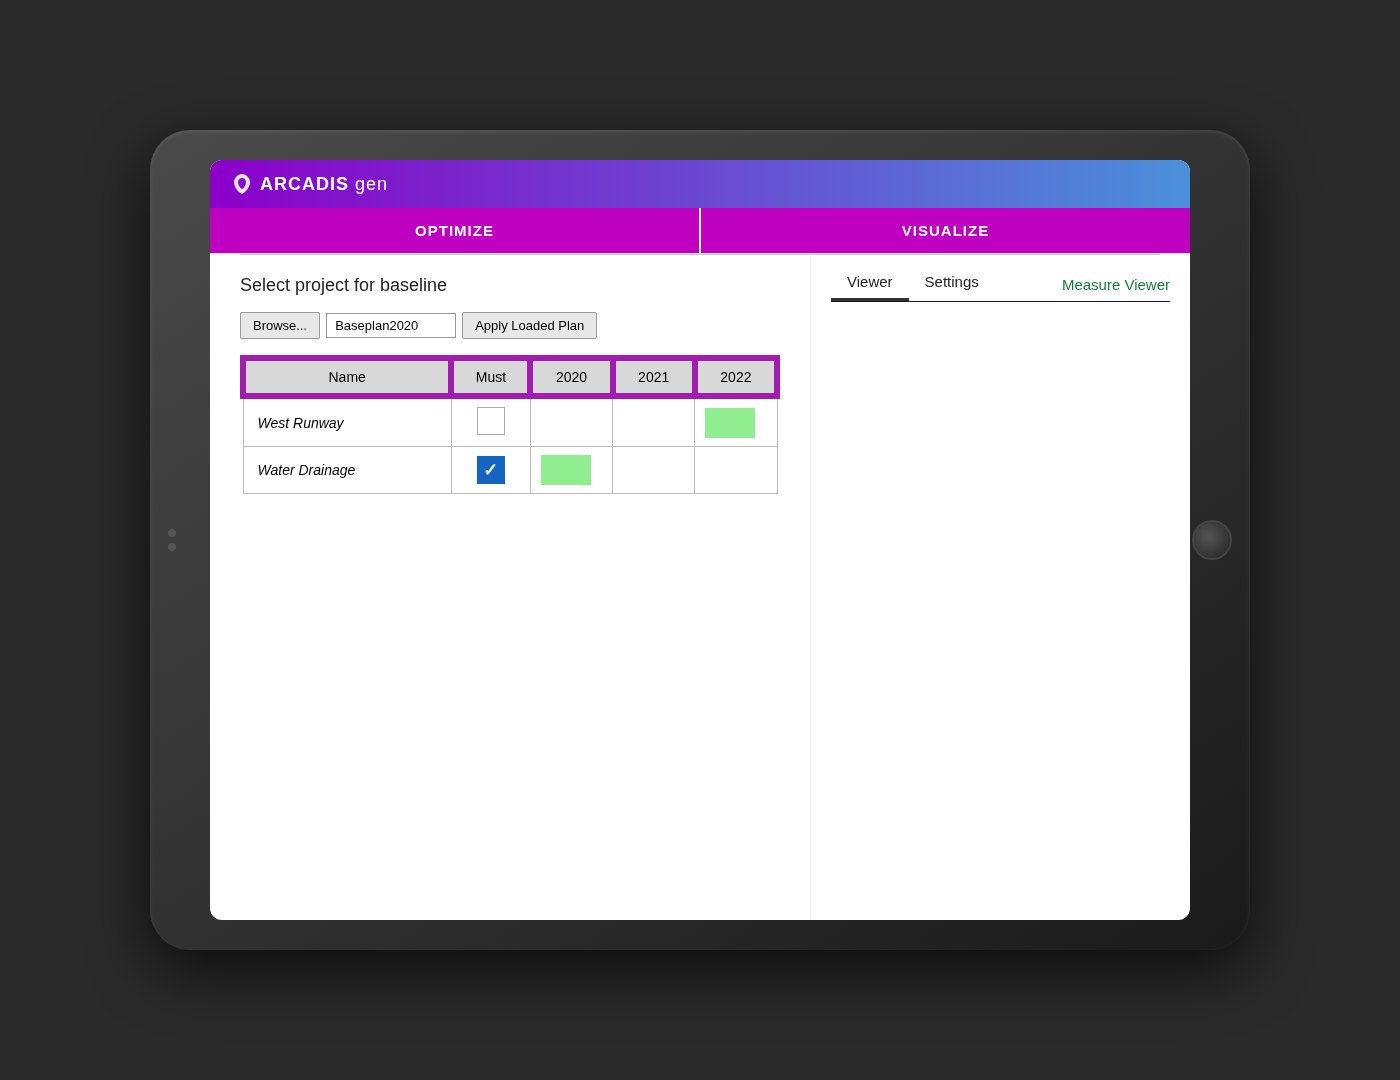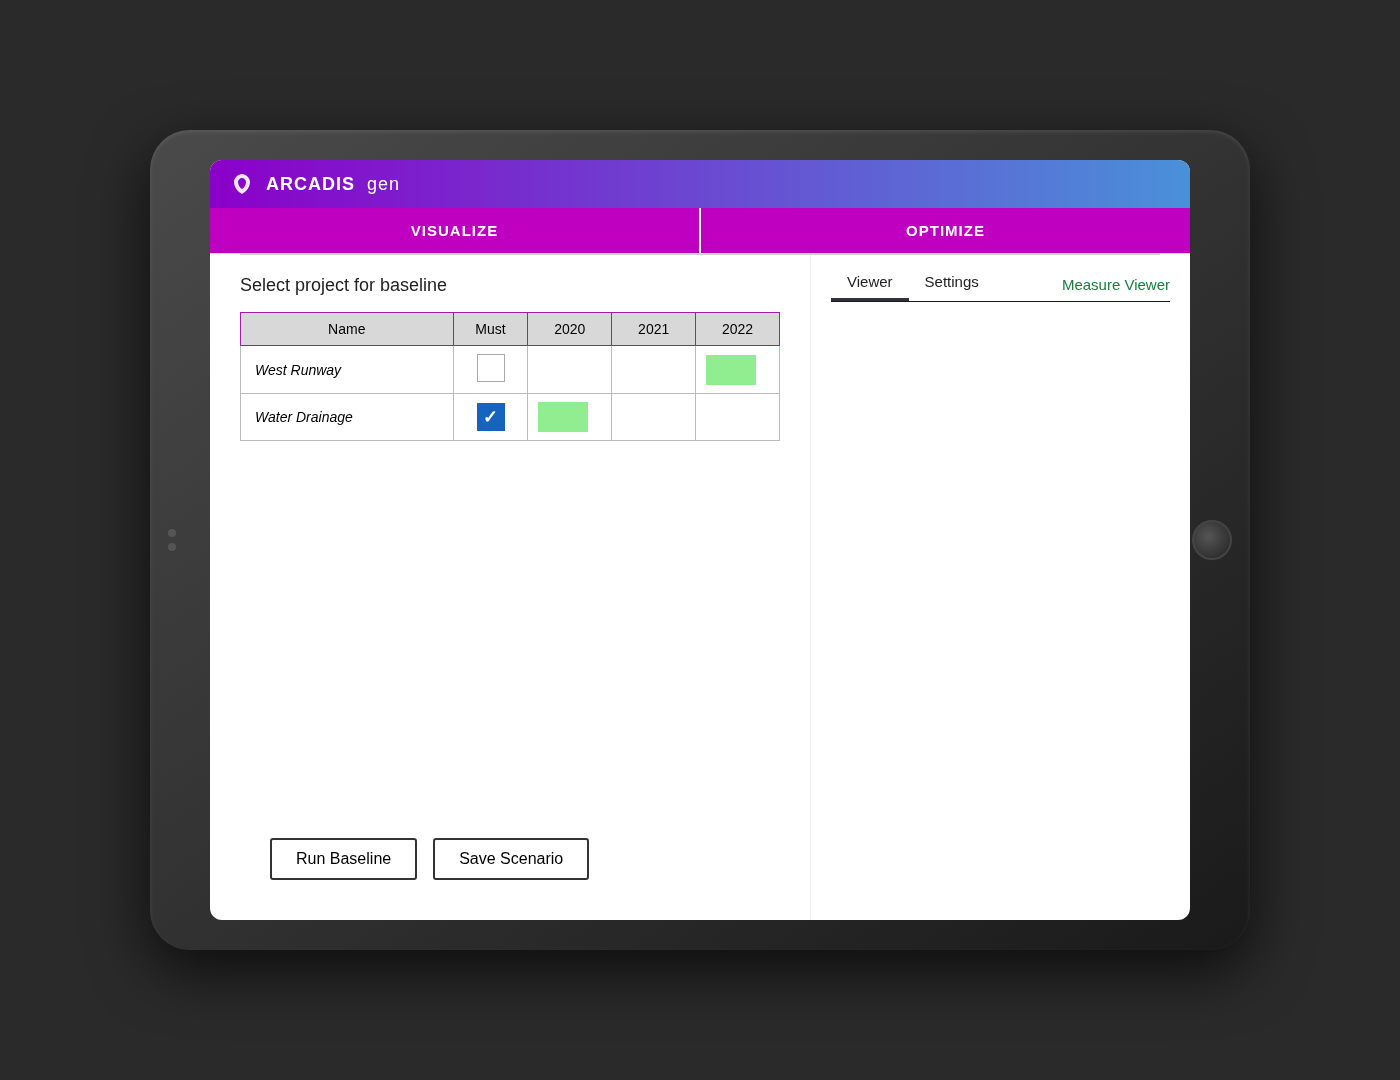--- a/index.html
+++ b/index.html
@@ -61,21 +61,21 @@
 
     .header-bar {
       background: linear-gradient(to right, #8b00c9, #4a90d9);
       padding: 12px 20px;
       display: flex;
       align-items: center;
     }
     .logo-area {
       display: flex;
       align-items: center;
-      gap: 12px;
+      gap: 6px;
     }
     .logo-icon {
       width: 24px;
       height: 24px;
       fill: white;
     }
     .logo-text {
       color: white;
       font-size: 18px;
       font-weight: bold;
@@ -162,21 +162,21 @@
       border-radius: 2px;
     }
 
     .data-table {
       border-collapse: collapse;
       width: auto;
       min-width: 440px;
     }
     .data-table th {
       background: #d8d8d8;
-      border: 1px solid #a21caf;
+      border: 6px solid #a21caf;
       padding: 8px 16px;
       font-size: 14px;
       font-weight: normal;
       text-align: center;
     }
     .data-table th.name-col { text-align: center; min-width: 180px; }
     .data-table td {
       border: 1px solid #bbb;
       padding: 8px 10px;
       text-align: center;
@@ -279,31 +279,36 @@
 
         <svg class="logo-icon" viewBox="0 0 24 24">
           <path d="M12 2 C8 2 4 6 4 10 C4 15 8 20 12 22 C16 20 20 15 20 10 C20 6 16 2 12 2 Z M12 6 C14 6 16 8 16 10 C16 13 14 16 12 17 C10 16 8 13 8 10 C8 8 10 6 12 6 Z" fill="white" opacity="0.9"></path>
         </svg>
         <span class="logo-text">ARCADIS</span>
         <span class="logo-gen"> gen</span>
       </div>
     </div>
 
     <div class="nav-bar">
+      <button class="nav-btn">OPTIMIZE</button>
       <button class="nav-btn">VISUALIZE</button>
-      <button class="nav-btn">OPTIMIZE</button>
     </div>
 
     <hr class="divider-line">
 
     <div class="content-area">
 
       <div class="left-panel">
         <div class="section-title">Select project for baseline</div>
 
+        <div class="file-controls">
+          <button class="browse-btn">Browse...</button>
+          <input class="file-input" type="text" value="Baseplan2020" style="">
+          <button class="apply-btn">Apply Loaded Plan</button>
+        </div>
 
         <table class="data-table">
           <thead>
             <tr>
               <th class="name-col">Name</th>
               <th>Must</th>
               <th>2020</th>
               <th>2021</th>
               <th>2022</th>
             </tr>
@@ -340,24 +345,20 @@
               <td>
                   <div class="cell-empty"></div>
                 </td>
             </tr>
 
           </tbody>
         </table>
 
         <div style="flex:1;"></div>
 
-        <div class="bottom-buttons">
-          <button class="bottom-btn">Run Baseline</button>
-          <button class="bottom-btn">Save Scenario</button>
-        </div>
       </div>
 
       <div class="right-panel">
         <div class="viewer-tabs">
           <div class="viewer-tab active">Viewer</div>
           <div class="viewer-tab">Settings</div>
           <div class="viewer-tab-right">Measure Viewer</div>
         </div>
       </div>
 

